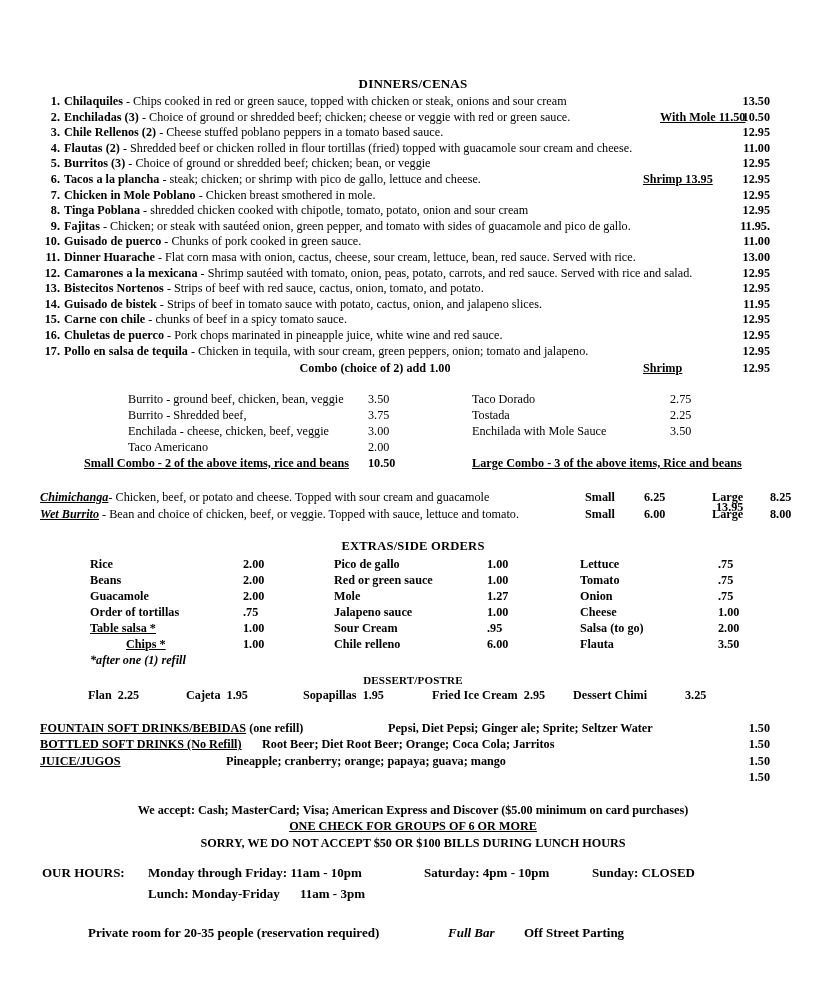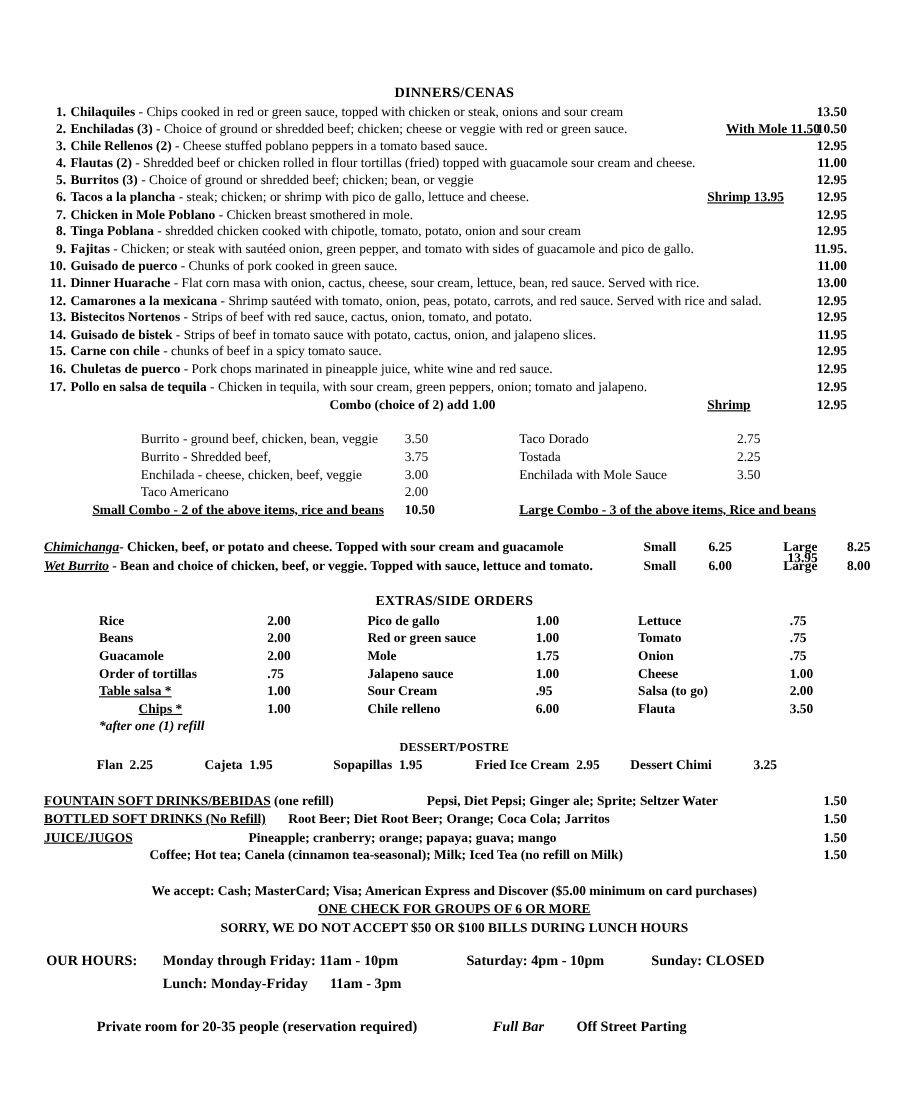--- a/index.html
+++ b/index.html
@@ -103,21 +103,21 @@
   
   .chimi {
     position: relative;
     margin-top: 16px;
     padding: 0 56px 0 40px;
     font-size: 12.2px;
     line-height: 17px;
   }
   .chimi-row { position: relative; height: 17px; white-space: nowrap; }
   .chimi-name { font-weight: bold; text-decoration: underline; font-style: italic; }
-  .chimi-desc { font-weight: bold; }
+  .chimi-desc { font-weight: normal; }
   .chimi-smalllbl { position: absolute; left: 545px; font-weight: bold; }
   .chimi-smallprice { position: absolute; left: 604px; font-weight: bold; }
   .chimi-largelbl { position: absolute; left: 672px; font-weight: bold; }
   .chimi-largeprice { position: absolute; left: 730px; font-weight: bold; }
 
   
   #extras-title { margin-top: 16px; font-size: 12.6px; }
   .extras {
     position: relative;
     margin-top: 2px;
@@ -302,21 +302,21 @@
         <div class="ex-line">Pico de gallo</div>
         <div class="ex-line">Red or green sauce</div>
         <div class="ex-line">Mole</div>
         <div class="ex-line">Jalapeno sauce</div>
         <div class="ex-line">Sour Cream</div>
         <div class="ex-line">Chile relleno</div>
       </div>
     <div class="ex-col ex-c2p" id="ex-c2p">
         <div class="ex-line">1.00</div>
         <div class="ex-line">1.00</div>
-        <div class="ex-line">1.75</div>
+        <div class="ex-line">1.27</div>
         <div class="ex-line">1.00</div>
         <div class="ex-line">.95</div>
         <div class="ex-line">6.00</div>
       </div>
     <div class="ex-col ex-c3" id="ex-c3">
         <div class="ex-line">Lettuce</div>
         <div class="ex-line">Tomato</div>
         <div class="ex-line">Onion</div>
         <div class="ex-line">Cheese</div>
         <div class="ex-line">Salsa (to go)</div>
@@ -341,21 +341,20 @@
     <span class="ds ds4"><span>Fried Ice Cream</span>&nbsp;&nbsp;<span>2.95</span></span>
     <span class="ds ds5">Dessert Chimi</span>
     <span class="ds ds5p">3.25</span>
   </div>
 
   <div class="drinks" id="drinks-rows">
       <div class="dr-row"><span class="dr-label">FOUNTAIN SOFT DRINKS/BEBIDAS</span><span>  (one refill)</span><span class="dr-detail" style="position: absolute; left: 348px; top: 0px;">Pepsi, Diet Pepsi;  Ginger ale;  Sprite;  Seltzer Water</span><span class="dr-price">1.50</span></div>
       <div class="dr-row"><span class="dr-label">BOTTLED SOFT DRINKS (No Refill)</span><span class="dr-detail" style="position: absolute; left: 222px; top: 0px;">Root Beer; Diet Root Beer; Orange; Coca Cola; Jarritos</span><span class="dr-price">1.50</span></div>
       <div class="dr-row"><span class="dr-label">JUICE/JUGOS</span><span class="dr-detail" style="position: absolute; left: 186px; top: 0px;">Pineapple; cranberry; orange; papaya; guava; mango</span><span class="dr-price">1.50</span></div>
       <div class="dr-row">
-        <span class="dr-detail" style="position: absolute; left: 96px; top: 0px;">Coffee; Hot tea; Canela (cinnamon tea-seasonal); Milk; Iced Tea  (no refill on Milk)</span>
         <span class="dr-price">1.50</span>
       </div>
     </div>
 
   <div class="notices">
     <div>We accept: Cash; MasterCard; Visa; American Express and Discover ($5.00 minimum on card purchases)</div>
     <div class="n2">ONE CHECK FOR GROUPS OF 6 OR MORE</div>
     <div>SORRY, WE DO NOT ACCEPT $50 OR $100 BILLS DURING LUNCH HOURS</div>
   </div>
 

